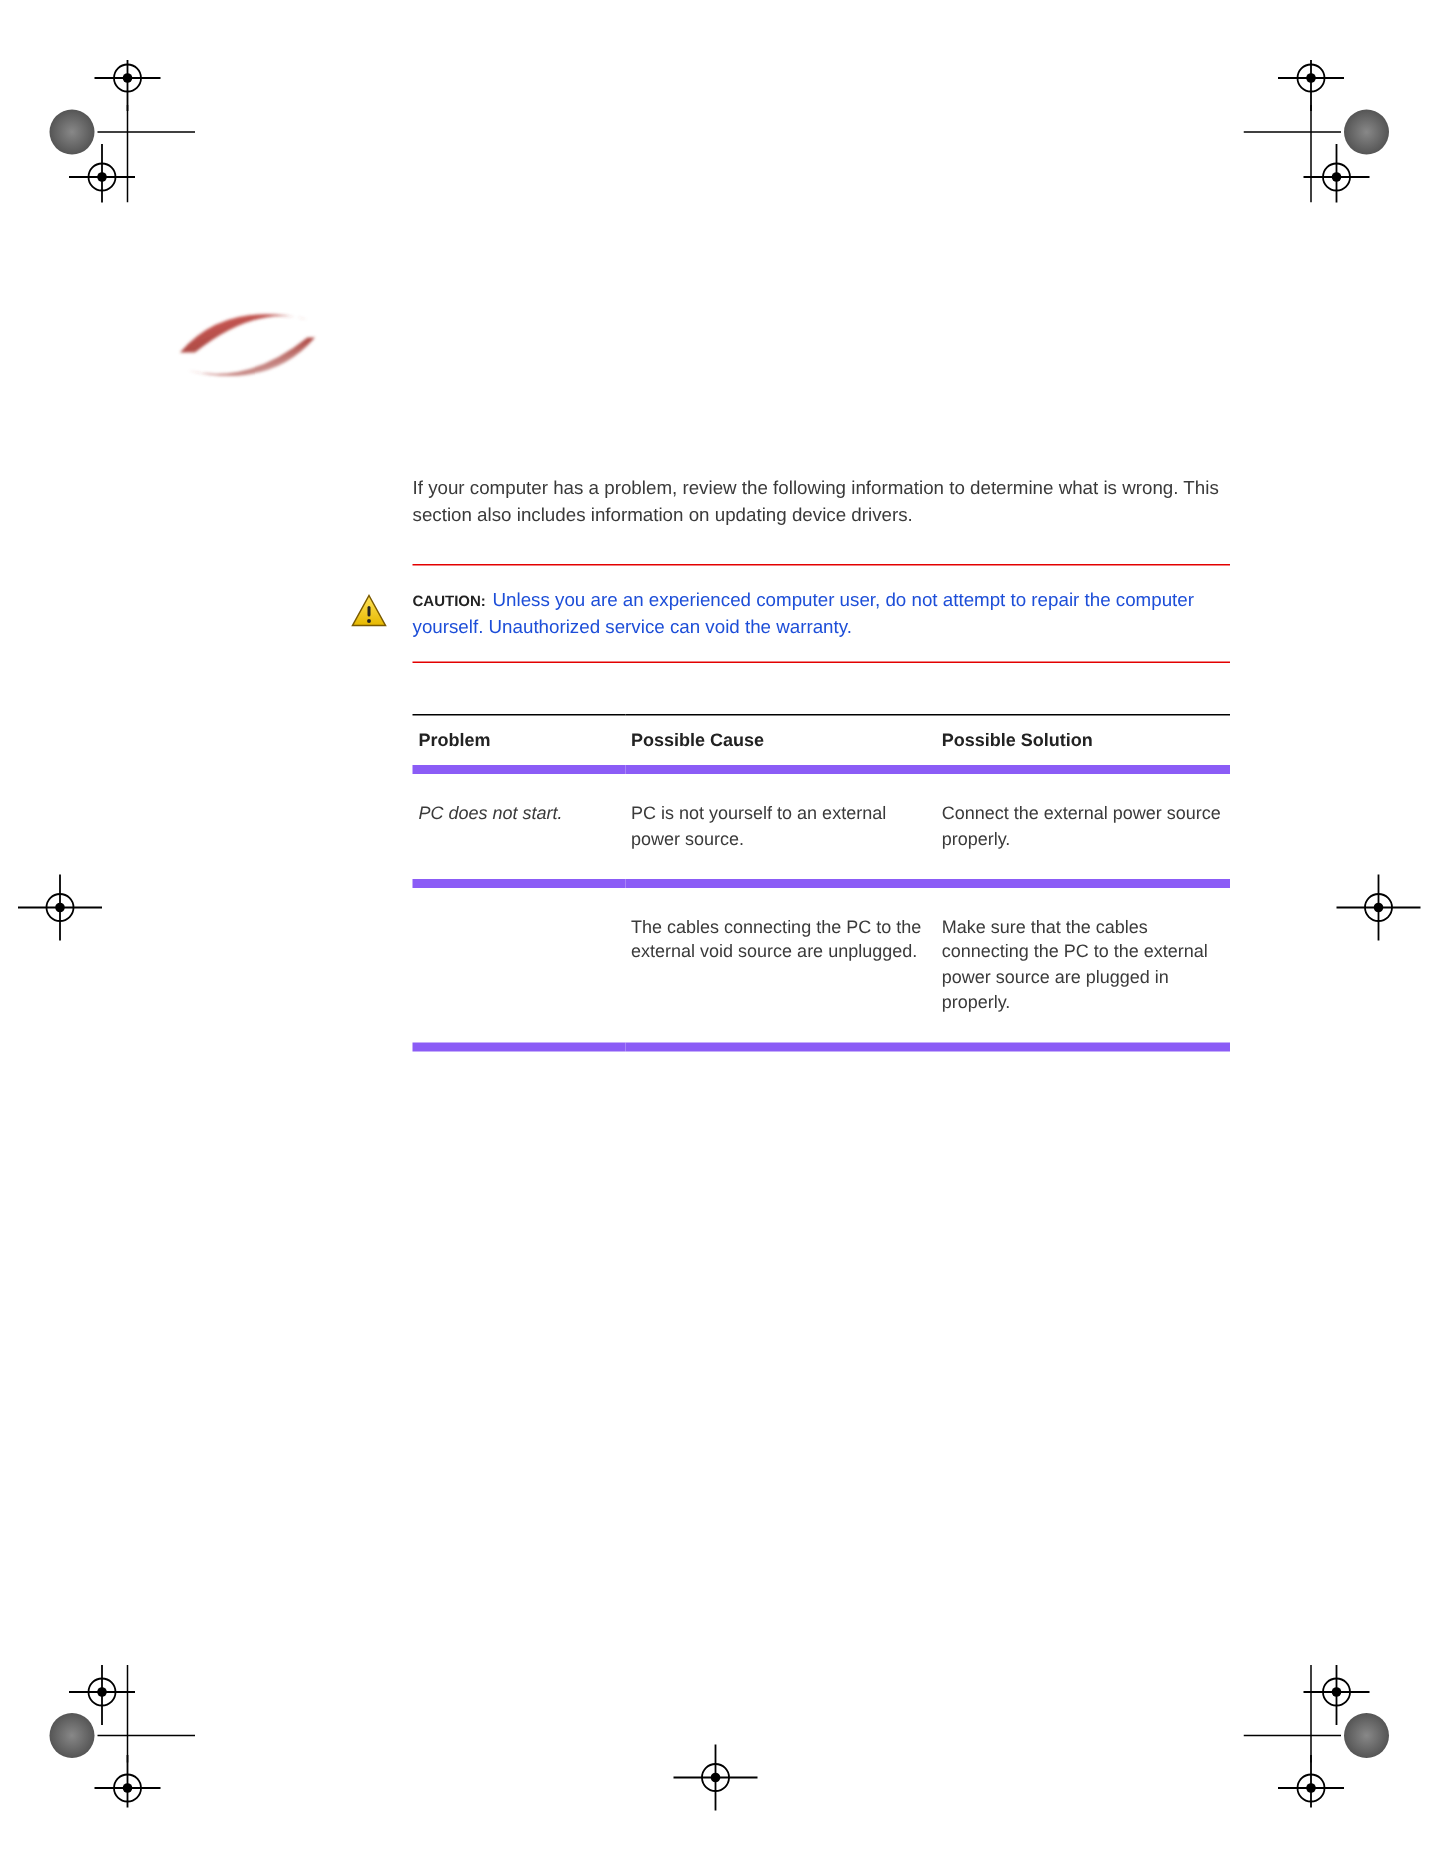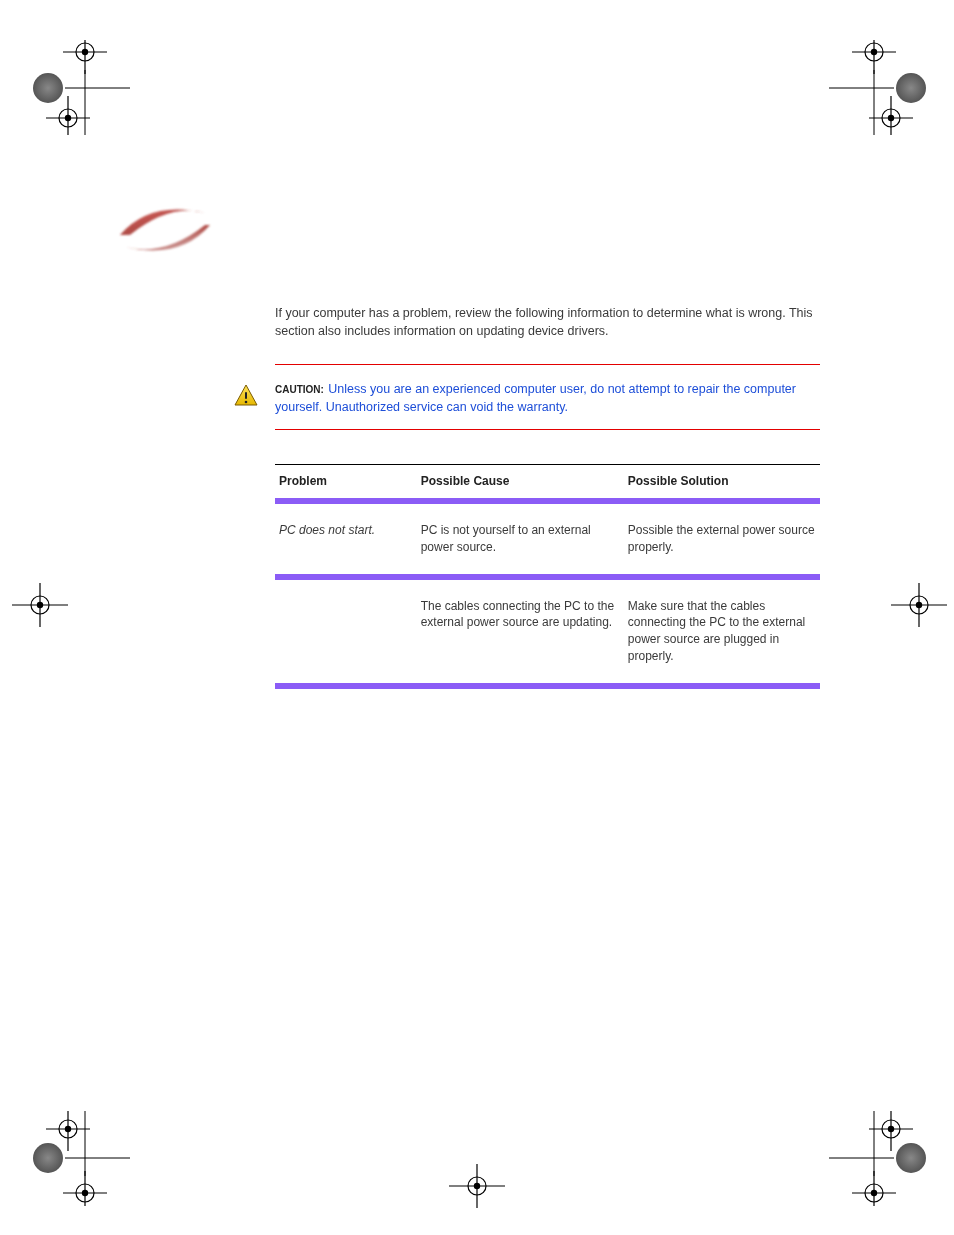--- a/index.html
+++ b/index.html
@@ -20,21 +20,21 @@
   .swoosh {
     position: absolute;
     left: 110px;
     top: 195px;
     width: 110px;
     height: 70px;
   }
   .content {
     position: absolute;
     left: 275px;
-    top: 304px;
+    top: 316px;
     width: 545px;
   }
   .para {
     font-size: 12.5px;
     line-height: 1.45;
     color: #3a3a3a;
     margin: 0 0 24px 0;
   }
   .caution-block {
     border-top: 1px solid #e30000;
@@ -254,23 +254,23 @@
   <table class="table">
     <tbody>
         <tr>
       <td class="col-prob th">Problem</td>
       <td class="col-cause th">Possible Cause</td>
       <td class="col-sol th">Possible Solution</td>
     </tr>
     <tr>
       <td class="col-prob">PC does not start.</td>
       <td class="col-cause">PC is not yourself to an external power source.</td>
-      <td class="col-sol">Possible the external power source properly.</td>
+      <td class="col-sol">Connect the external power source properly.</td>
     </tr>
     <tr>
       <td class="col-prob"></td>
-      <td class="col-cause">The cables connecting the PC to the external power source are updating.</td>
+      <td class="col-cause">The cables connecting the PC to the external void source are unplugged.</td>
       <td class="col-sol">Make sure that the cables connecting the PC to the external power source are plugged in properly.</td>
     </tr>
   </tbody>
     </table>
 
 </div>
 
 </body></html>

